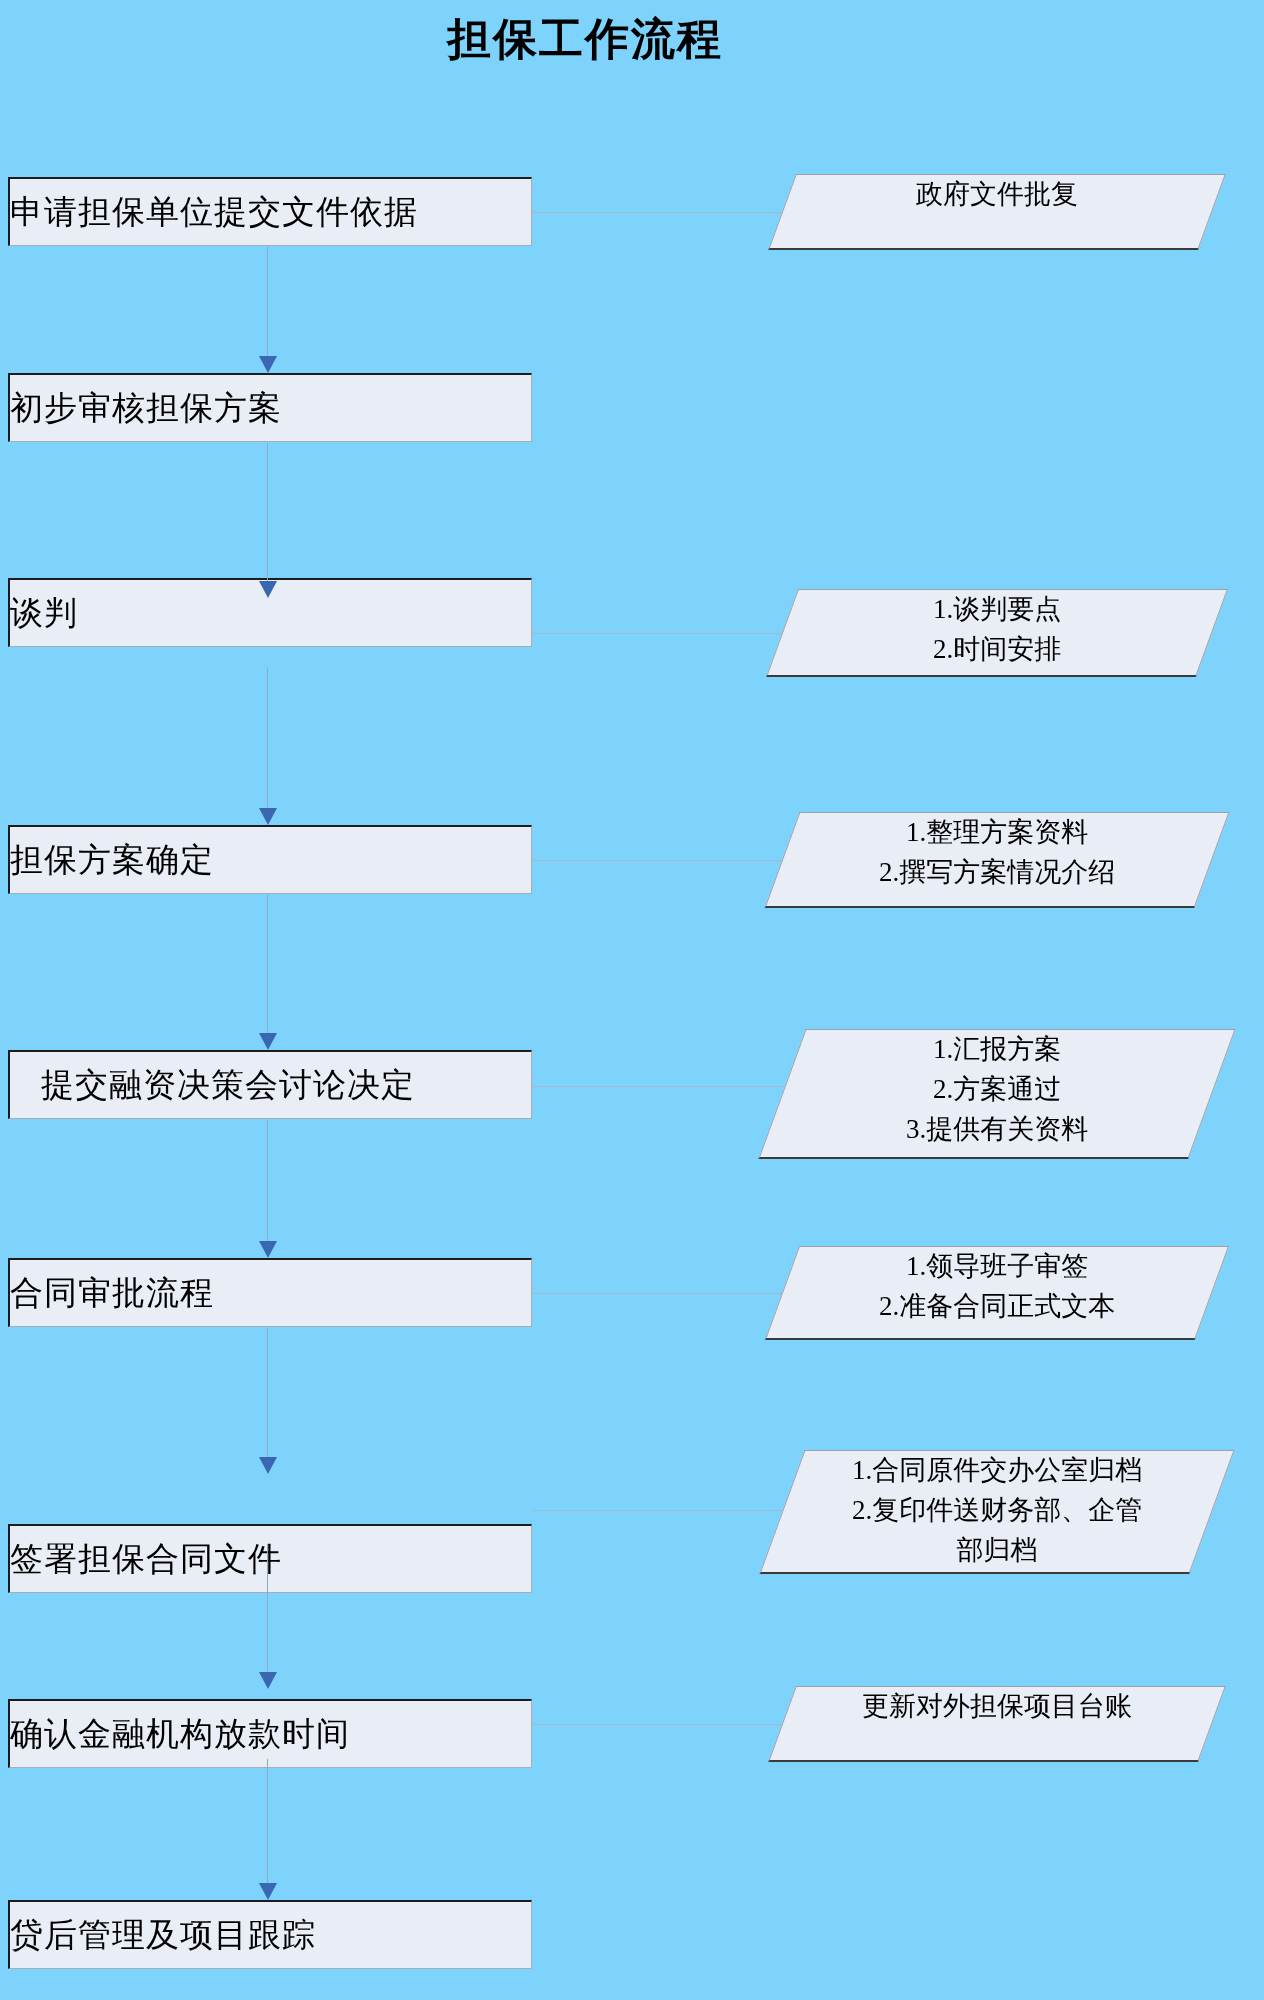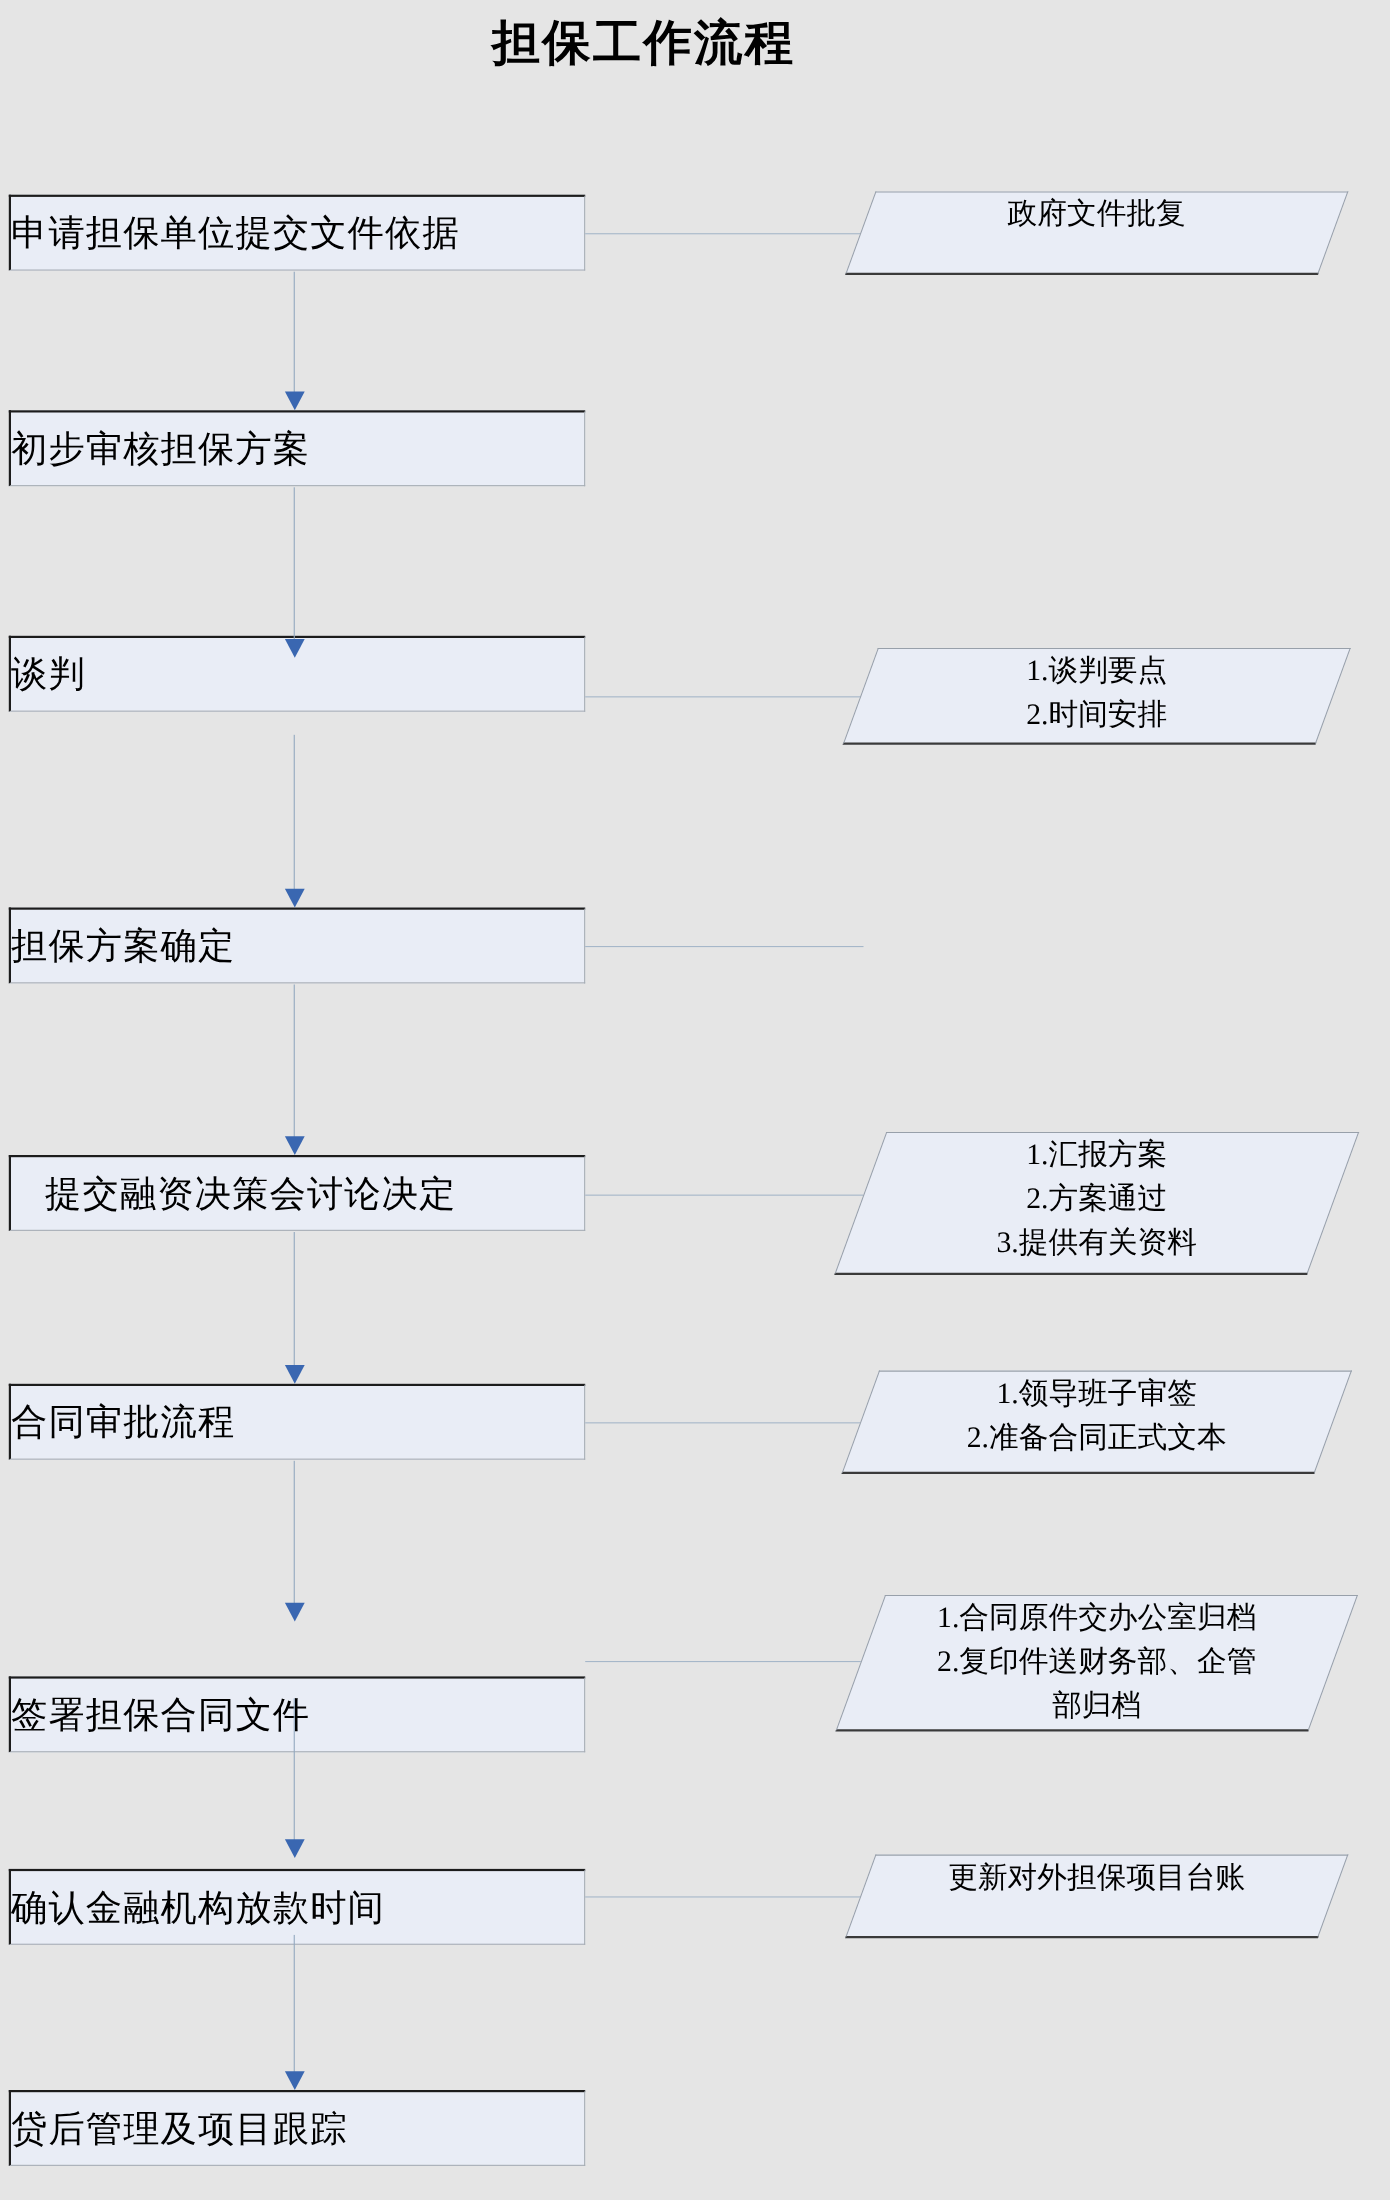--- a/index.html
+++ b/index.html
@@ -1,20 +1,20 @@
 <!DOCTYPE html>
 <html><head>
 <meta charset="utf-8">
 <style>
   html,body{margin:0;padding:0;background:#ffffff;}
   .canvas{
     position:relative;
     width:1264px;
     height:2000px;
-    background:#e5e5e5;
+    background:#7dd3fc;
     font-family:"Liberation Serif","DejaVu Serif",serif;
     overflow:hidden;
   }
   .title{
     position:absolute;
     top:10px;
     left:0;
     width:1170px;
     text-align:center;
     font-size:44px;
@@ -160,20 +160,27 @@
   </div>
 
   <div class="note" style="top:589px;height:88px;">
     <div class="note-bg"></div>
     <div class="note-lines">
       <div>1.谈判要点</div>
       <div>2.时间安排</div>
     </div>
   </div>
 
+  <div class="note" style="top:812px;height:96px;">
+    <div class="note-bg"></div>
+    <div class="note-lines">
+      <div>1.整理方案资料</div>
+      <div>2.撰写方案情况介绍</div>
+    </div>
+  </div>
 
   <div class="note" style="top:1029px;height:130px;">
     <div class="note-bg"></div>
     <div class="note-lines">
       <div>1.汇报方案</div>
       <div>2.方案通过</div>
       <div>3.提供有关资料</div>
     </div>
   </div>
 

